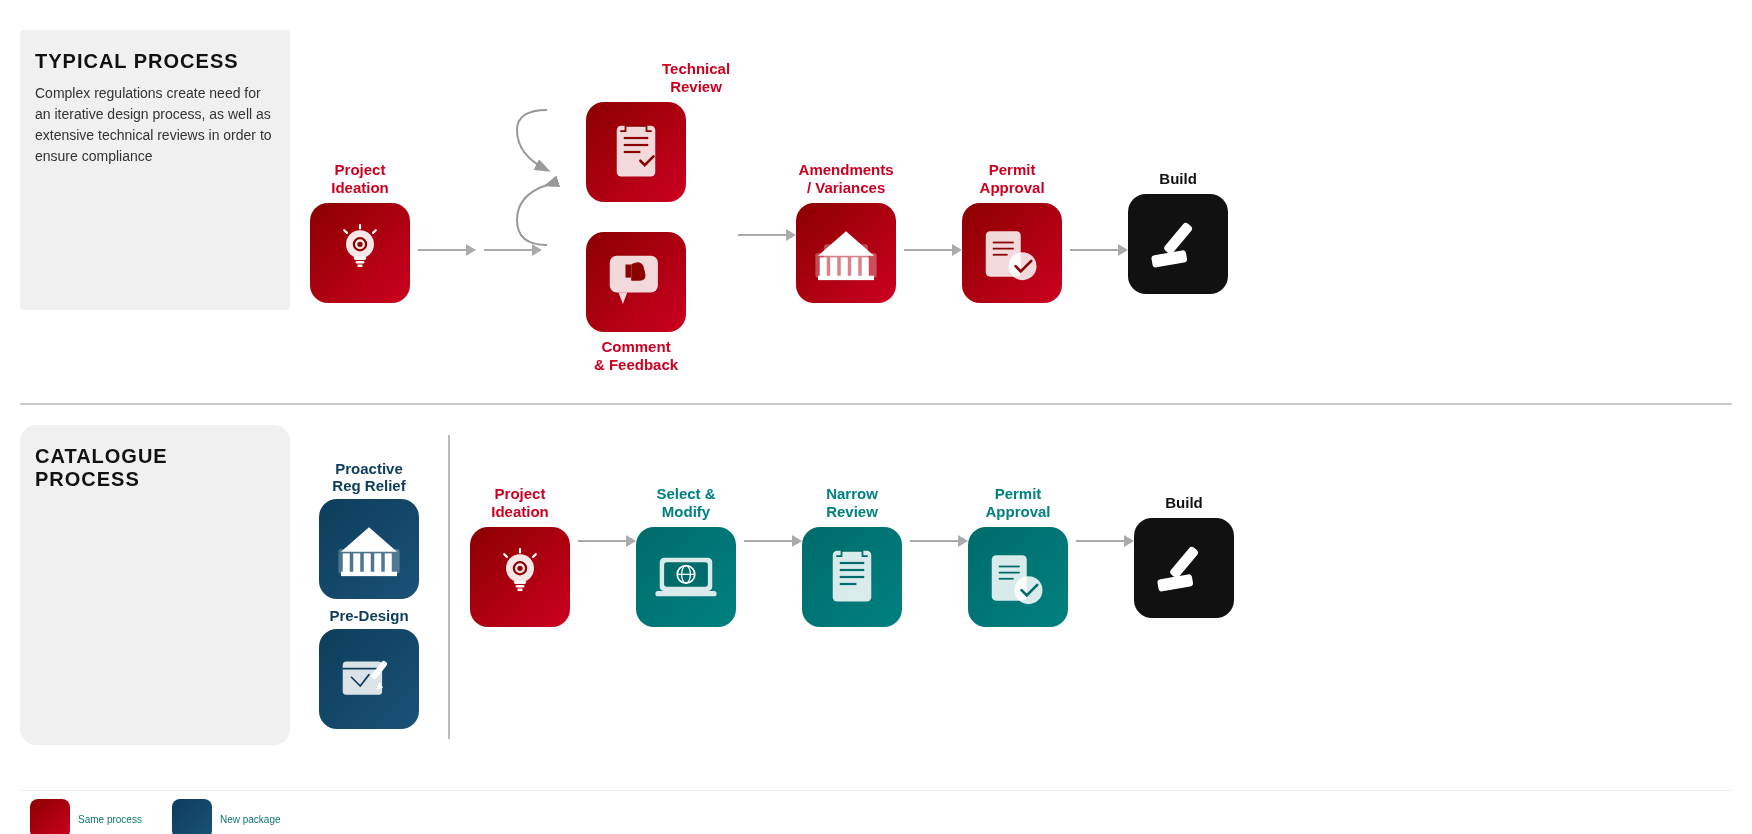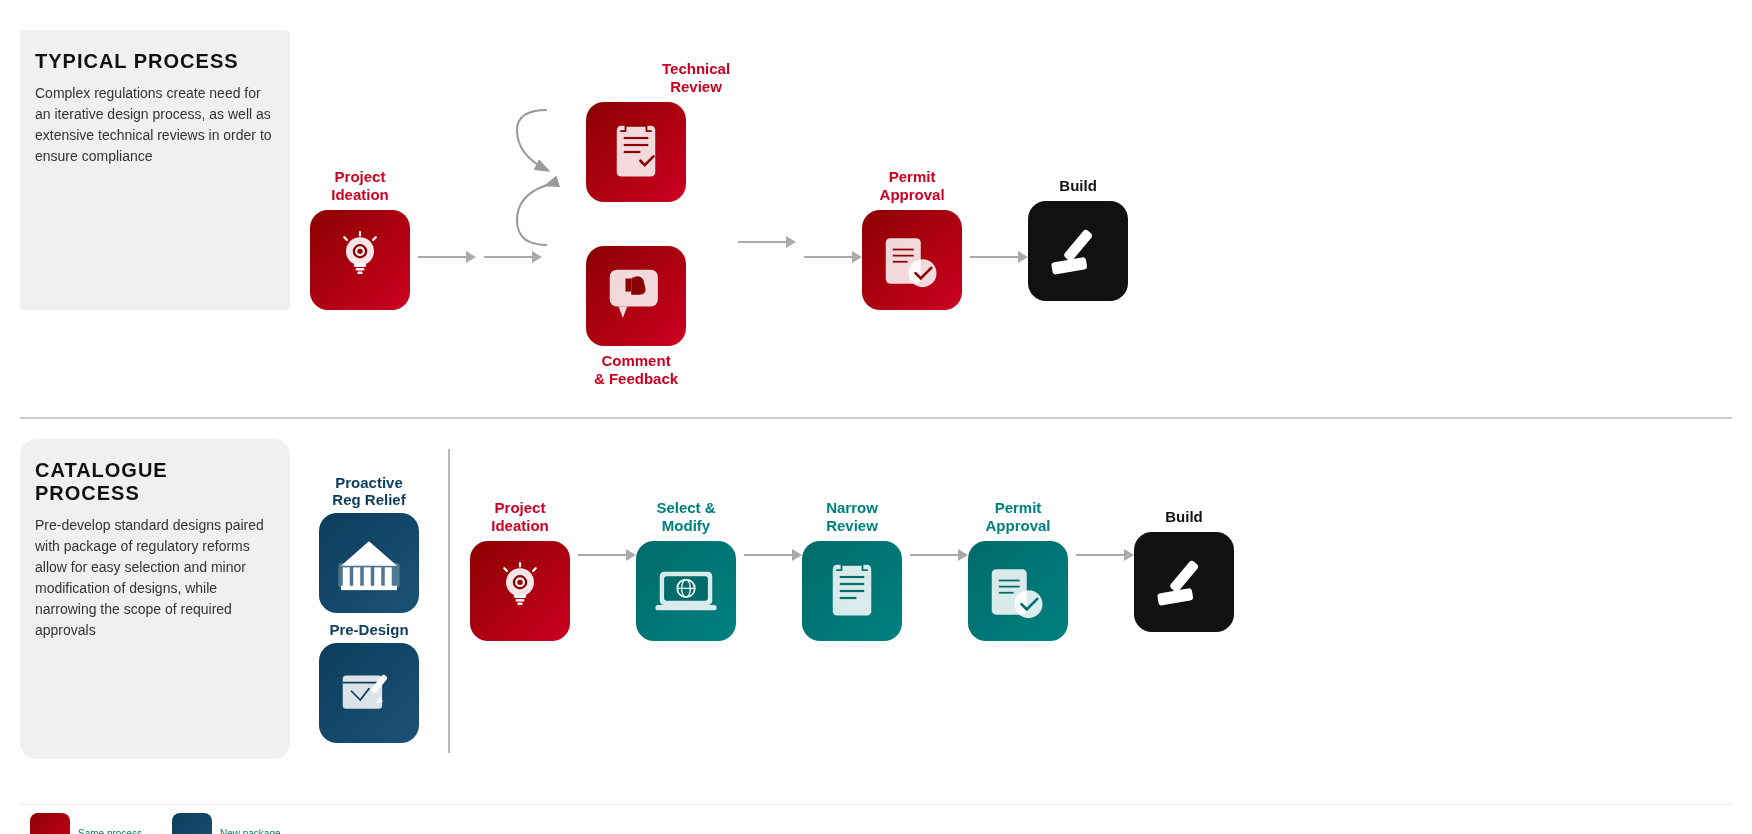--- a/index.html
+++ b/index.html
@@ -243,21 +243,21 @@
                     <line x1="26" y1="24" x2="54" y2="24" stroke="#8B0000" stroke-width="2.5"></line>
                     <line x1="26" y1="32" x2="54" y2="32" stroke="#8B0000" stroke-width="2.5"></line>
                     <line x1="26" y1="40" x2="45" y2="40" stroke="#8B0000" stroke-width="2.5"></line>
                     <path d="M22 16 L28 16 L28 10 L52 10 L52 16 L58 16" stroke="#8B0000" stroke-width="2" fill="none"></path>
                     <path d="M45 50 L50 55 L60 45" stroke="#8B0000" stroke-width="3" fill="none" stroke-linecap="round"></path>
                   </svg>
                 </div>
               </div>
             </div>
 
-            <div class="step-node" style="margin-top: 24px;">
+            <div class="step-node" style="margin-top: 10px;">
               <div class="step-icon bg-crimson">
                 <svg viewBox="0 0 80 80" width="70" height="70" fill="white">
                   <rect x="10" y="10" width="55" height="42" rx="8" fill="white" opacity="0.85"></rect>
                   <polygon points="20,52 30,52 25,65" fill="white" opacity="0.85"></polygon>
 
                   <path d="M35 20 L35 35 L28 35 L28 20 Z" fill="#8B0000"></path>
                   <path d="M35 20 Q45 15 48 22 L50 30 Q52 38 44 38 L35 38 L35 35" fill="#8B0000" stroke="#8B0000"></path>
                 </svg>
               </div>
               <div class="step-label label-red" style="margin-top:6px; white-space:nowrap;">Comment<br>&amp; Feedback</div>
@@ -278,20 +278,37 @@
               </marker>
             </defs>
           </svg>
 
         </div>
 
         <div class="arrow" style="margin-top: 5px;">
           <div class="arrow-line"></div>
         </div>
 
+        <div class="step-node">
+          <div class="step-label label-red" style="margin-bottom:6px; white-space:nowrap;">Amendments<br>/ Variances</div>
+          <div class="step-icon bg-crimson">
+            <svg viewBox="0 0 80 80" width="70" height="70" fill="white">
+              <rect x="5" y="40" width="70" height="28" rx="3" fill="white" opacity="0.3"></rect>
+              <rect x="15" y="30" width="50" height="38" rx="3" fill="white" opacity="0.3"></rect>
+
+              <rect x="10" y="45" width="8" height="22" fill="white"></rect>
+              <rect x="22" y="45" width="8" height="22" fill="white"></rect>
+              <rect x="34" y="45" width="8" height="22" fill="white"></rect>
+              <rect x="46" y="45" width="8" height="22" fill="white"></rect>
+              <rect x="58" y="45" width="8" height="22" fill="white"></rect>
+              <polygon points="40,15 8,43 72,43" fill="white"></polygon>
+              <rect x="8" y="66" width="64" height="5" fill="white"></rect>
+            </svg>
+          </div>
+        </div>
 
         <div class="arrow" style="margin-top: 35px;">
           <div class="arrow-line"></div>
         </div>
 
         <div class="step-node">
           <div class="step-label label-red" style="margin-bottom:6px; white-space:nowrap;">Permit<br>Approval</div>
           <div class="step-icon bg-crimson">
             <svg viewBox="0 0 80 80" width="70" height="70" fill="white">
               <rect x="10" y="15" width="40" height="52" rx="5" fill="white" opacity="0.85"></rect>
@@ -319,21 +336,20 @@
         </div>
 
       </div>
     </div>
   </div>
 
   <div class="catalogue-row">
 
     <div class="description-panel" style="background: #f0f0f0; padding: 20px 15px 20px 15px; border-radius: 16px; min-height: 320px;">
       <h2>CATALOGUE  PROCESS</h2>
-      <p>Pre-develop standard designs paired with package of regulatory reforms allow for easy selection and minor modification of designs, while narrowing the scope of required approvals</p>
     </div>
 
     <div style="display:flex; flex-direction:column; gap: 8px; padding: 10px 20px 10px 20px; border-right: 2px solid #bbb; min-width: 160px; justify-content:center; align-items:center; margin-top: 10px;">
 
       <div class="pre-design-item" style="margin-top: 15px;">
         <div class="pre-design-label" style="white-space:pre-line;">Proactive<br>Reg Relief</div>
         <div class="step-icon bg-darkblue">
           <svg viewBox="0 0 80 80" width="70" height="70" fill="white">
             <rect x="5" y="40" width="70" height="28" rx="3" fill="white" opacity="0.25"></rect>
             <rect x="10" y="45" width="8" height="22" fill="white"></rect>

